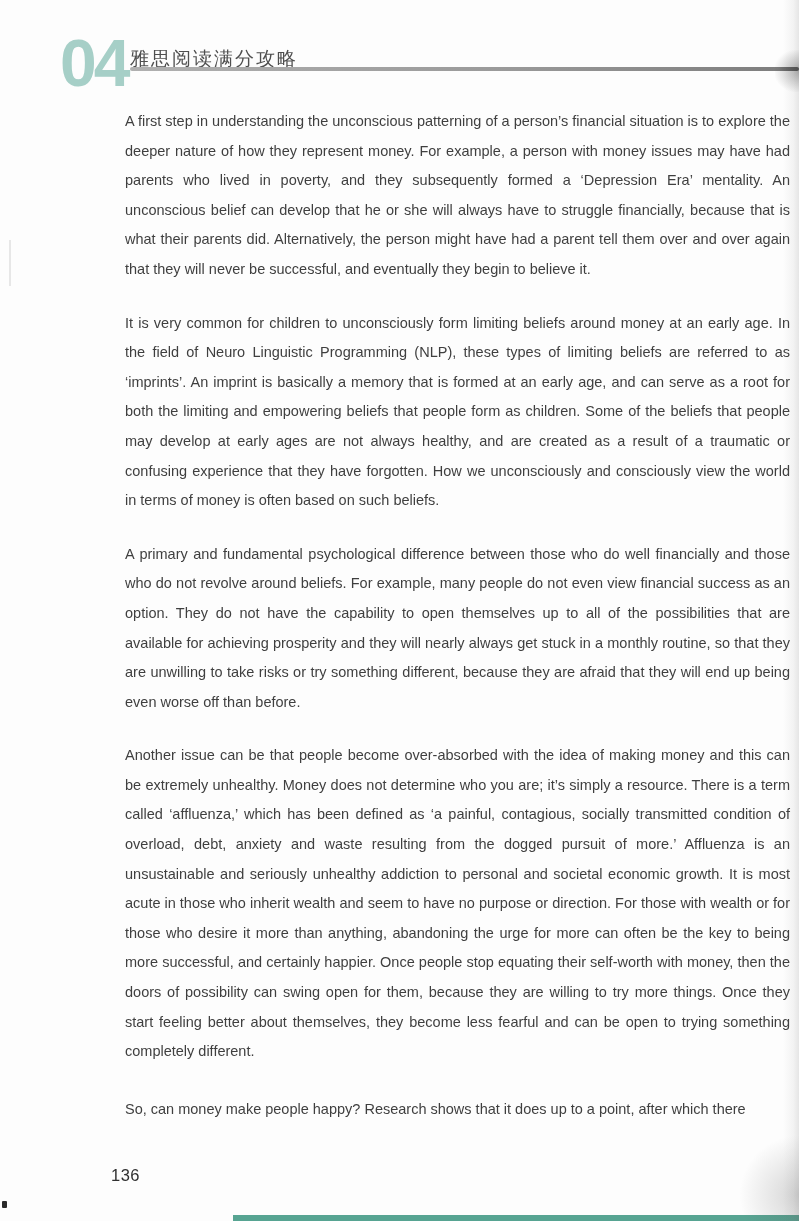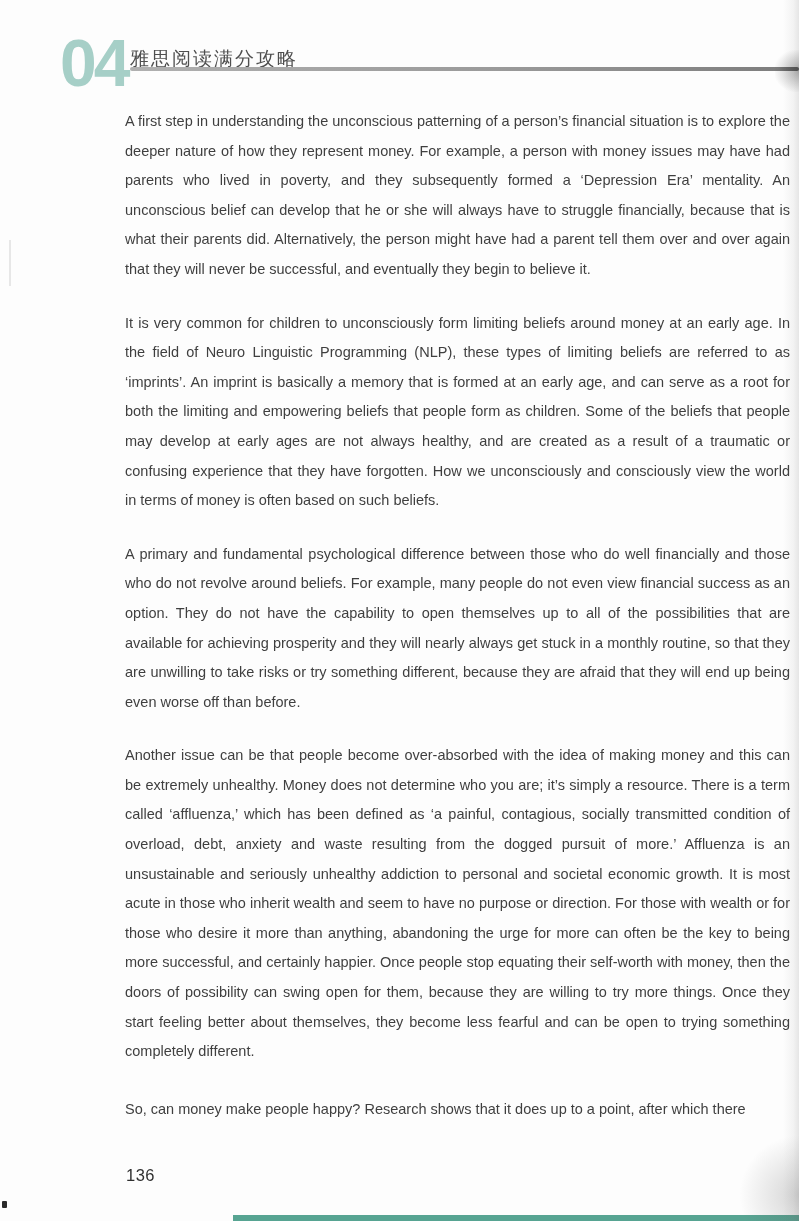--- a/index.html
+++ b/index.html
@@ -40,21 +40,21 @@
     position: absolute; left: 125px; top: 107px; width: 665px;
     font-size: 14.5px; line-height: 29.6px;
     text-align: justify;
     color: var(--text, #3f3f3f);
   }
   .content p { margin: 0 0 24px 0; }
   .content p:last-child { margin-bottom: 0; margin-top: 28px; }
 
   
   .page-number {
-    position: absolute; left: 126px; top: 1166px;
+    position: absolute; left: 111px; top: 1166px;
     font-size: 16.5px; color: #303030; letter-spacing: 0.5px;
   }
   .footer-bar {
     position: absolute; left: 233px; right: 0; bottom: 0; height: 6px;
     background: var(--footer_bar, #57a492);
   }
 
   
   .scan-shadow-right {
     position: absolute; top: 0; right: 0; width: 16px; height: 100%;

